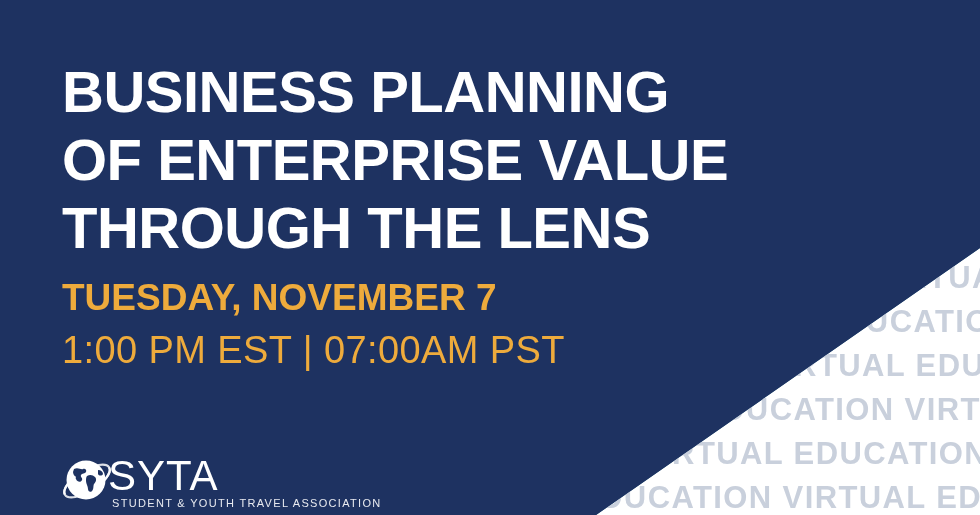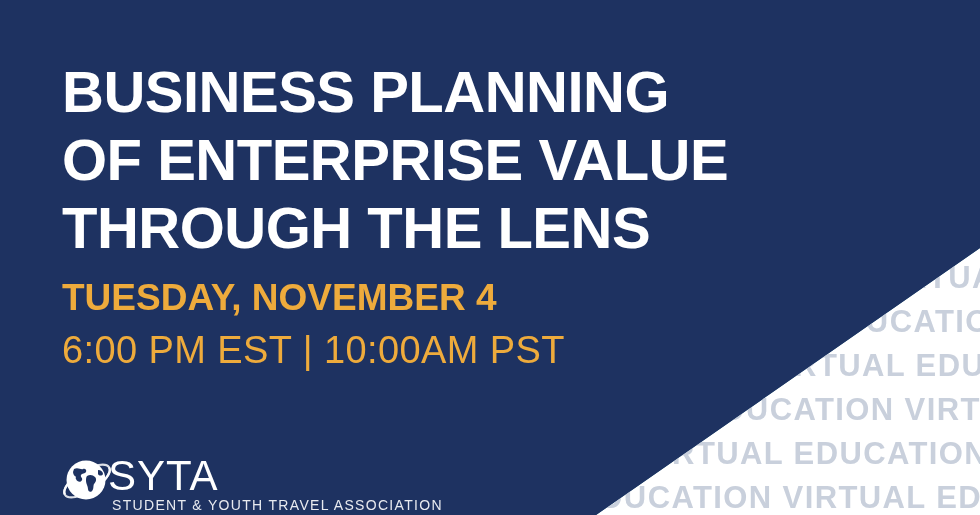--- a/index.html
+++ b/index.html
@@ -135,21 +135,21 @@
     letter-spacing: 1px;
     color: #ffffff;
   }
 
   .logo-tag {
     position: absolute;
     left: 52px;
     top: 47px;
     font-family: "Liberation Sans", sans-serif;
     font-weight: 400;
-    font-size: 14px;
+    font-size: 11px;
     letter-spacing: 1.32px;
     color: #e8eaf0;
     white-space: nowrap;
   }
 </style>
 </head>
 <body>
 
 <div id="banner">
 
@@ -164,22 +164,22 @@
       </div>
   </div>
   <div class="wedge-shadow"></div>
 
   <div class="navy"></div>
 
   <div class="content">
     <div class="title-line">BUSINESS PLANNING</div>
     <div class="title-line">OF ENTERPRISE VALUE</div>
     <div class="title-line">THROUGH THE LENS</div>
-    <div class="date-line">TUESDAY, NOVEMBER 4</div>
-    <div class="time-line">6:00 PM EST | 10:00AM PST</div>
+    <div class="date-line">TUESDAY, NOVEMBER 7</div>
+    <div class="time-line">1:00 PM EST | 07:00AM PST</div>
   </div>
 
   <div class="logo">
     <svg class="logo-globe" viewBox="0 0 56 56">
       <ellipse cx="27" cy="29" rx="26" ry="10.5" transform="rotate(-32 27 29)" fill="none" stroke="#ffffff" stroke-width="2.2" opacity="0.85"></ellipse>
       <circle cx="26" cy="28" r="19.5" fill="#ffffff"></circle>
       <path d="M14 17 C18 15, 21 18, 23 17 C25 16, 27 18, 26 20 C25 22, 22 21, 21 23
                C20 25, 23 26, 22 28 C21 31, 17 30, 16 27 C15 25, 13 22, 13 20 Z" fill="#1e3261"></path>
       <path d="M27 24 C30 22, 33 23, 35 25 C37 27, 36 30, 34 32 C33 34, 34 37, 32 39
                C30 41, 28 39, 28 37 C28 34, 26 32, 26 29 C26 27, 26 25, 27 24 Z" fill="#1e3261"></path>

